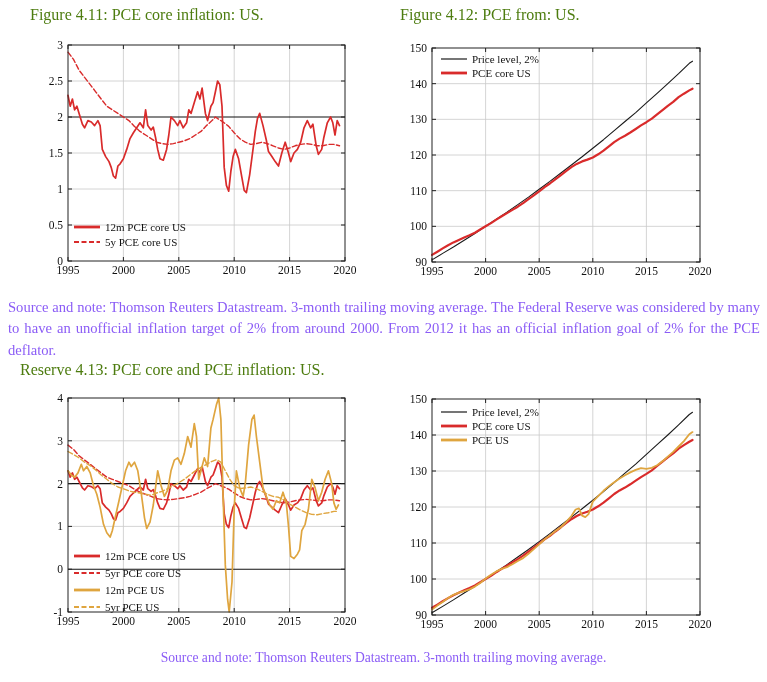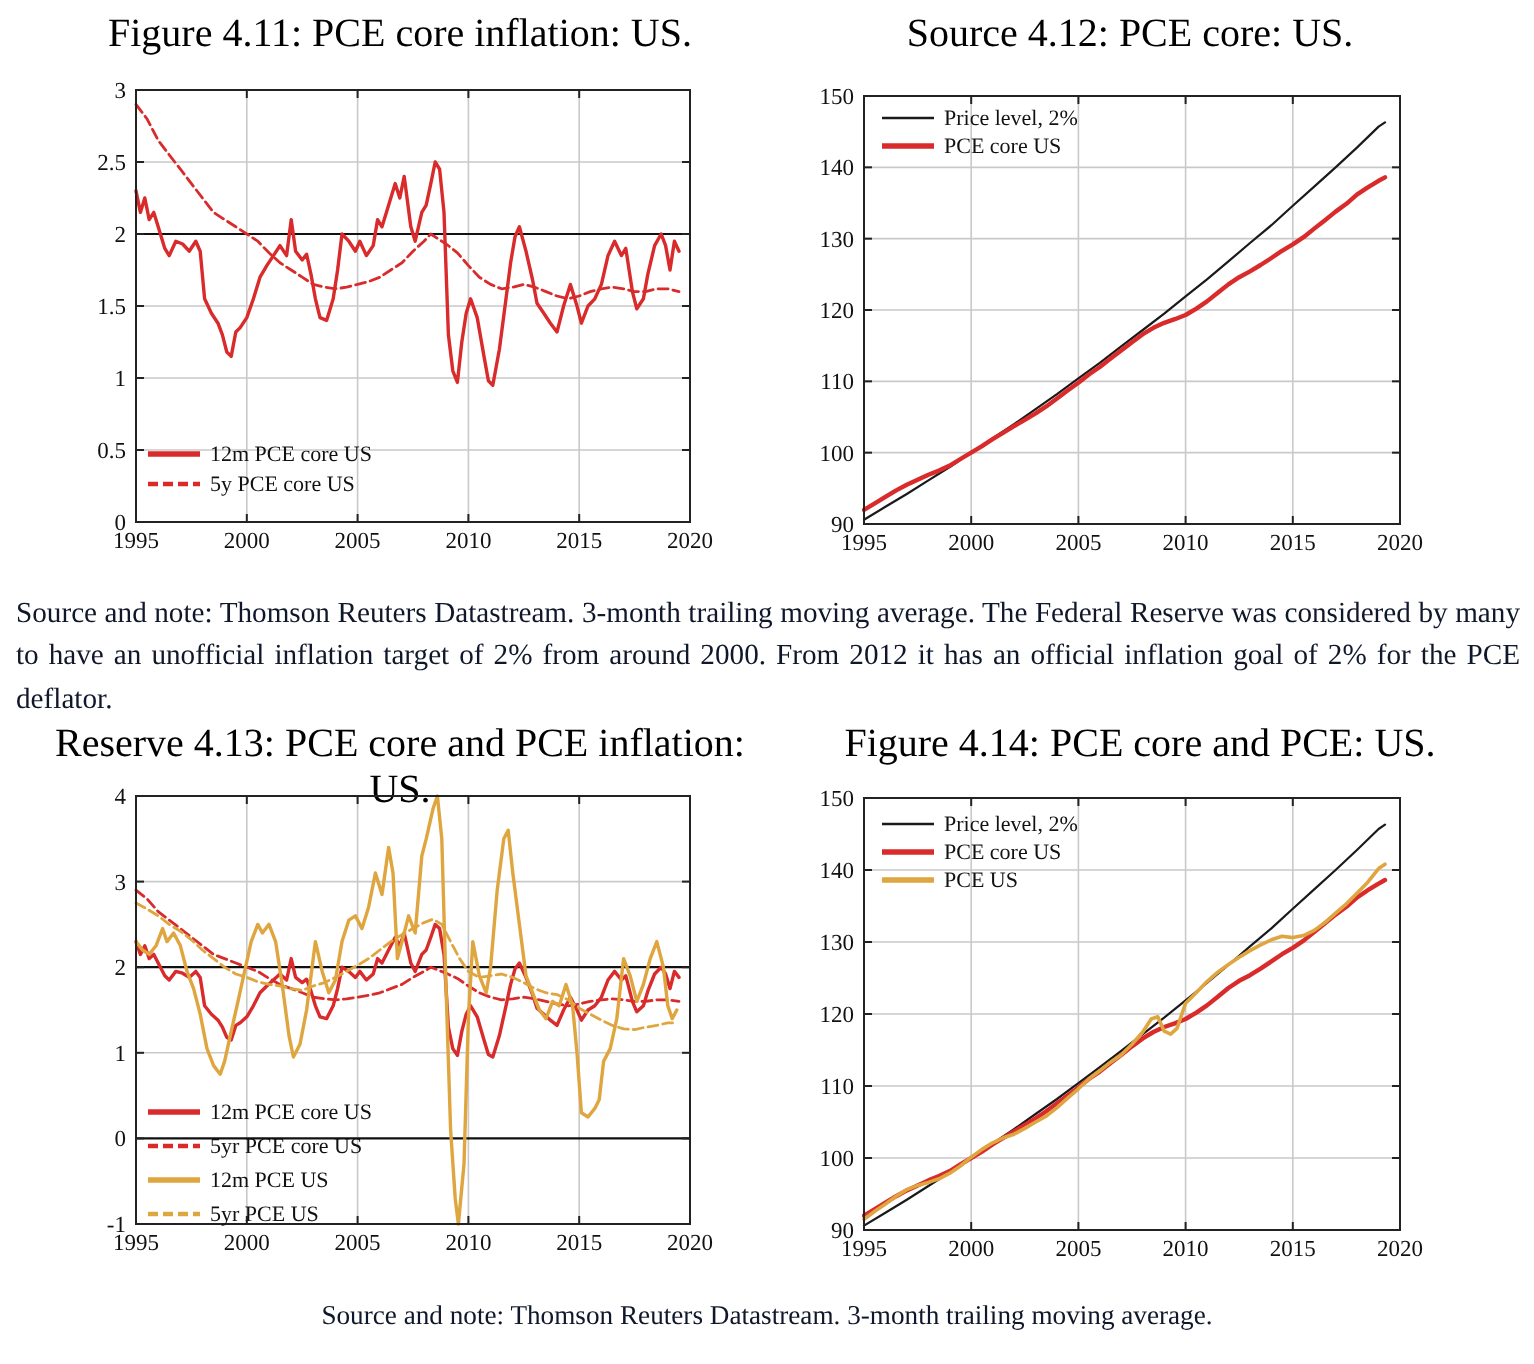--- a/index.html
+++ b/index.html
@@ -1,38 +1,38 @@
 <!DOCTYPE html>
 <html><head>
 <meta charset="utf-8">
 <style>
   html,body{margin:0;padding:0;background:#ffffff;}
   .page{position:relative;width:767px;height:682px;background:#ffffff;overflow:hidden;
         font-family:"Liberation Serif","DejaVu Serif",serif;color:#111;}
-  .fig-title{position:absolute;text-align:center;font-size:20px;color:#000000;}
+  .fig-title{position:absolute;text-align:left;font-size:16px;color:#4d7c0f;}
   .t0{left:30px;top:6px;width:340px;}
   .t1{left:400px;top:6px;width:330px;}
   .t2{left:20px;top:361px;width:360px;}
   .t3{left:400px;top:361px;width:340px;}
   .chart{position:absolute;width:340px;height:240px;}
   .c0{left:28px;top:38px;}
   .c1{left:395px;top:38px;}
   .c2{left:28px;top:390px;}
   .c3{left:395px;top:390px;}
   svg{font-family:"Liberation Serif","DejaVu Serif",serif;}
-  .note{position:absolute;margin:0;color:#0f172a;}
+  .note{position:absolute;margin:0;color:#8b5cf6;}
   .note-top{left:8px;top:297px;width:752px;font-size:14.6px;line-height:1.47;text-align:justify;}
   .note-bottom{left:0px;top:650px;width:767px;font-size:13.6px;text-align:center;}
 </style>
 </head>
 <body>
 
 <div class="page">
   <div class="fig-title t0">Figure 4.11: PCE core inflation: US.</div>
-  <div class="fig-title t1">Source 4.12: PCE core: US.</div>
+  <div class="fig-title t1">Figure 4.12: PCE from: US.</div>
 
   <div class="chart c0">
     <svg width="340" height="240" viewBox="0 0 340 240">
         <line x1="95.4" y1="7" x2="95.4" y2="223" stroke="#c9c9c9" stroke-width="0.8"></line>
         <line x1="150.8" y1="7" x2="150.8" y2="223" stroke="#c9c9c9" stroke-width="0.8"></line>
         <line x1="206.2" y1="7" x2="206.2" y2="223" stroke="#c9c9c9" stroke-width="0.8"></line>
         <line x1="261.6" y1="7" x2="261.6" y2="223" stroke="#c9c9c9" stroke-width="0.8"></line>
         <line x1="40" y1="187" x2="317" y2="187" stroke="#c9c9c9" stroke-width="0.8"></line>
         <line x1="40" y1="151" x2="317" y2="151" stroke="#c9c9c9" stroke-width="0.8"></line>
         <line x1="40" y1="115" x2="317" y2="115" stroke="#c9c9c9" stroke-width="0.8"></line>
@@ -148,21 +148,20 @@
         <line x1="46" y1="21" x2="72" y2="21" stroke="#1a1a1a" stroke-width="1.2"></line>
         <text x="77" y="24.5" font-size="11" fill="#111">Price level, 2%</text>
         <line x1="46" y1="35" x2="72" y2="35" stroke="#d92b2b" stroke-width="2.8"></line>
         <text x="77" y="38.5" font-size="11" fill="#111">PCE core US</text>
       </svg>
   </div>
 
   <p class="note note-top">Source and note: Thomson Reuters Datastream. 3-month trailing moving average. The Federal Reserve was considered by many to have an unofficial inflation target of 2% from around 2000. From 2012 it has an official inflation goal of 2% for the PCE deflator.</p>
 
   <div class="fig-title t2">Reserve 4.13: PCE core and PCE inflation: US.</div>
-  <div class="fig-title t3">Figure 4.14: PCE core and PCE: US.</div>
 
   <div class="chart c2">
     <svg width="340" height="240" viewBox="0 0 340 240">
         <line x1="95.4" y1="8" x2="95.4" y2="222" stroke="#c9c9c9" stroke-width="0.8"></line>
         <line x1="150.8" y1="8" x2="150.8" y2="222" stroke="#c9c9c9" stroke-width="0.8"></line>
         <line x1="206.2" y1="8" x2="206.2" y2="222" stroke="#c9c9c9" stroke-width="0.8"></line>
         <line x1="261.6" y1="8" x2="261.6" y2="222" stroke="#c9c9c9" stroke-width="0.8"></line>
         <line x1="40" y1="136.4" x2="317" y2="136.4" stroke="#c9c9c9" stroke-width="0.8"></line>
         <line x1="40" y1="50.800000000000004" x2="317" y2="50.800000000000004" stroke="#c9c9c9" stroke-width="0.8"></line>
         <line x1="40" y1="179.20000000000002" x2="317" y2="179.20000000000002" stroke="#111" stroke-width="1.1"></line>

